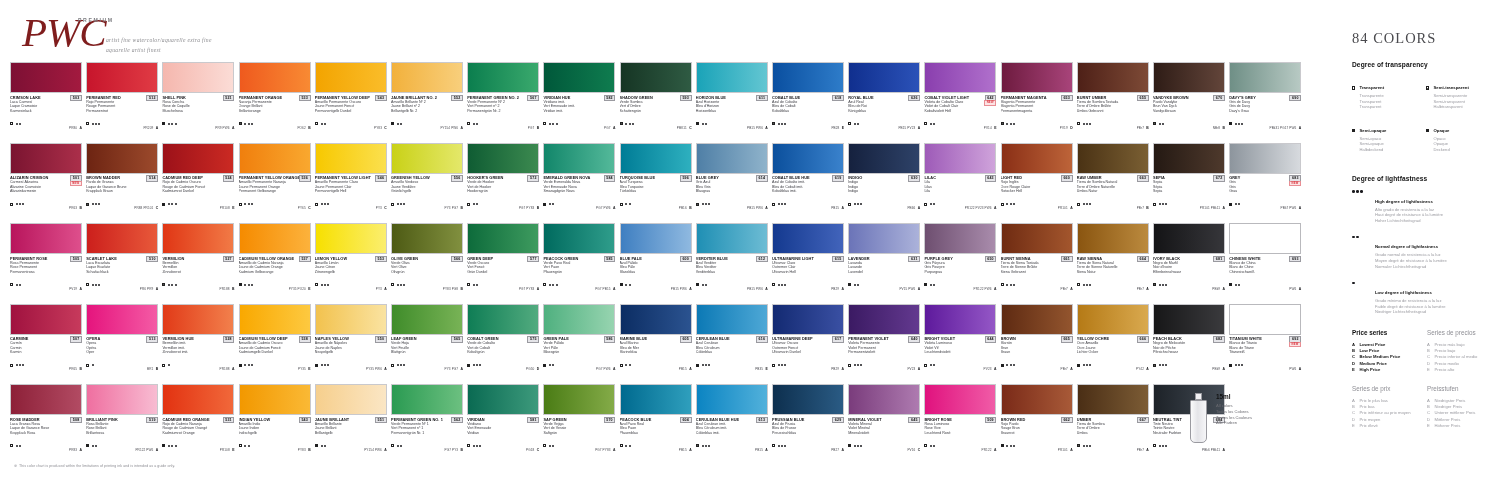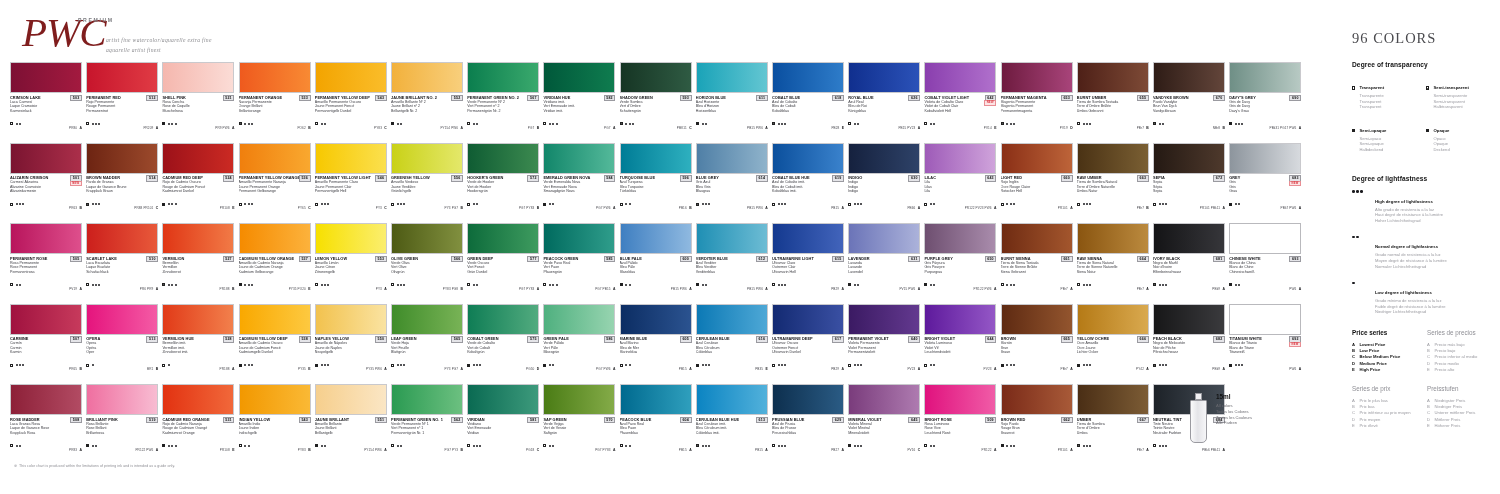--- a/index.html
+++ b/index.html
@@ -1857,21 +1857,21 @@
                 <i></i>
               </span>
             </span>
             <span><span class="pig">PBk6 PBk11</span><span class="ser">A</span></span>
           </div>
         </div>
       </div>
     </div>
 
   <div id="legend">
-    <div class="big-title">96 COLORS</div>
+    <div class="big-title">84 COLORS</div>
 
     <div class="sec-h">Degree of transparency</div>
     <div class="legend-cols" id="transparency-list">
         <div class="legend-col">
           <div class="lgitem">
             <span class="mk"><span class="tbox transparent"></span></span>
             <span><span class="lg-en">Transparent</span><div class="lg-tr">Transparente</div><div class="lg-tr">Transparent</div><div class="lg-tr">Transparent</div></span>
           </div>
           <div class="lgitem">
             <span class="mk"><span class="tbox semi-opaque"></span></span>

